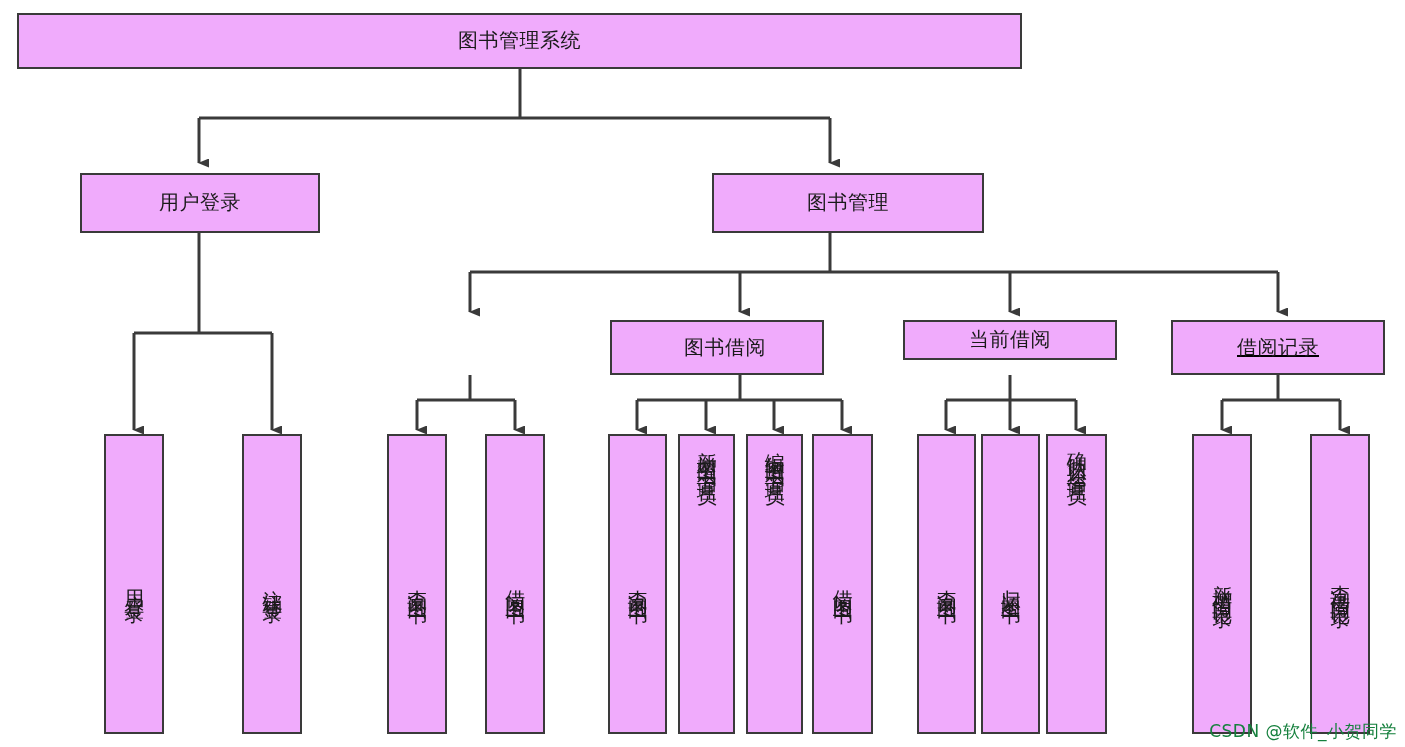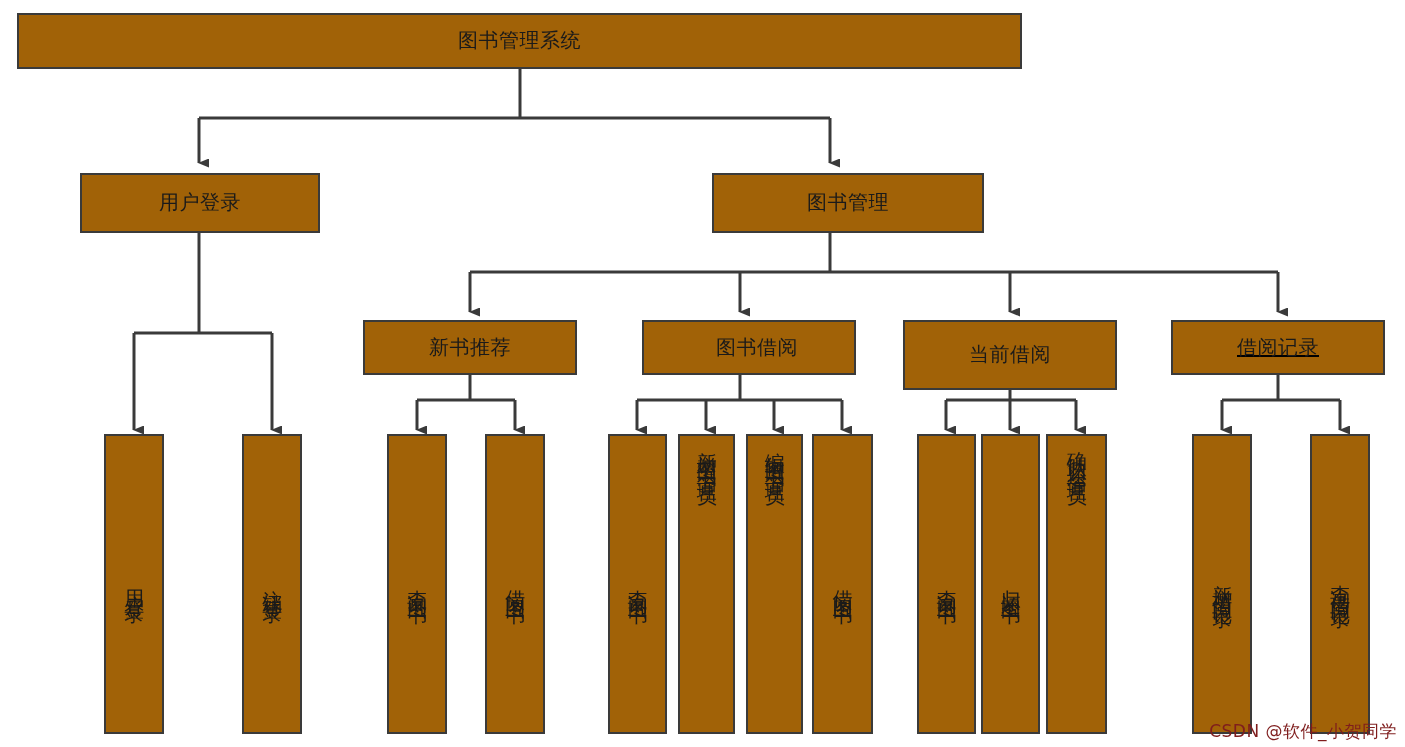--- a/index.html
+++ b/index.html
@@ -18,21 +18,21 @@
     position: absolute;
     left: 0;
     top: 0;
     width: 1405px;
     height: 747px;
   }
   .node-box {
     position: absolute;
     box-sizing: border-box;
     border: 2px solid #3a3a3a;
-    background: #a16207;
+    background: #f0abfc;
     display: flex;
     align-items: center;
     justify-content: center;
     overflow: hidden;
   }
   .node-label {
     color: #1a1a1a;
     font-size: 20px;
     line-height: 1.18;
     text-align: center;
@@ -60,21 +60,21 @@
     top: 0;
     width: 1405px;
     height: 747px;
     pointer-events: none;
   }
   #watermark {
     position: absolute;
     right: 8px;
     bottom: 4px;
     font-size: 17px;
-    color: #7f1d1d;
+    color: #15803d;
     white-space: nowrap;
     letter-spacing: 0.5px;
   }
 </style>
 </head>
 <body>
 
 <div id="diagram-root">
 
   <svg id="connectors" viewBox="0 0 1405 747" width="1405" height="747">
@@ -134,27 +134,24 @@
     <span class="node-label">图书管理系统</span>
   </div>
 
   <div class="node-box" style="left:80px; top:173px; width:240px; height:60px;">
     <span class="node-label">用户登录</span>
   </div>
   <div class="node-box" style="left:712px; top:173px; width:272px; height:60px;">
     <span class="node-label">图书管理</span>
   </div>
 
-  <div class="node-box" style="left:363px; top:320px; width:214px; height:55px;">
-    <span class="node-label">新书推荐</span>
-  </div>
-  <div class="node-box" style="left:642px; top:320px; width:214px; height:55px;padding-left:16px;">
+  <div class="node-box" style="left:610px; top:320px; width:214px; height:55px;padding-left:16px;">
     <span class="node-label">图书借阅</span>
   </div>
-  <div class="node-box" style="left:903px; top:320px; width:214px; height:70px;">
+  <div class="node-box" style="left:903px; top:320px; width:214px; height:40px;">
     <span class="node-label">当前借阅</span>
   </div>
   <div class="node-box" style="left:1171px; top:320px; width:214px; height:55px;text-decoration:underline;">
     <span class="node-label">借阅记录</span>
   </div>
 
   <div class="node-box vertical center-text" style="left:104px; top:434px; width:60px; height:300px;">
     <span class="node-label">用户登录</span>
   </div>
   <div class="node-box vertical center-text" style="left:242px; top:434px; width:60px; height:300px;">

